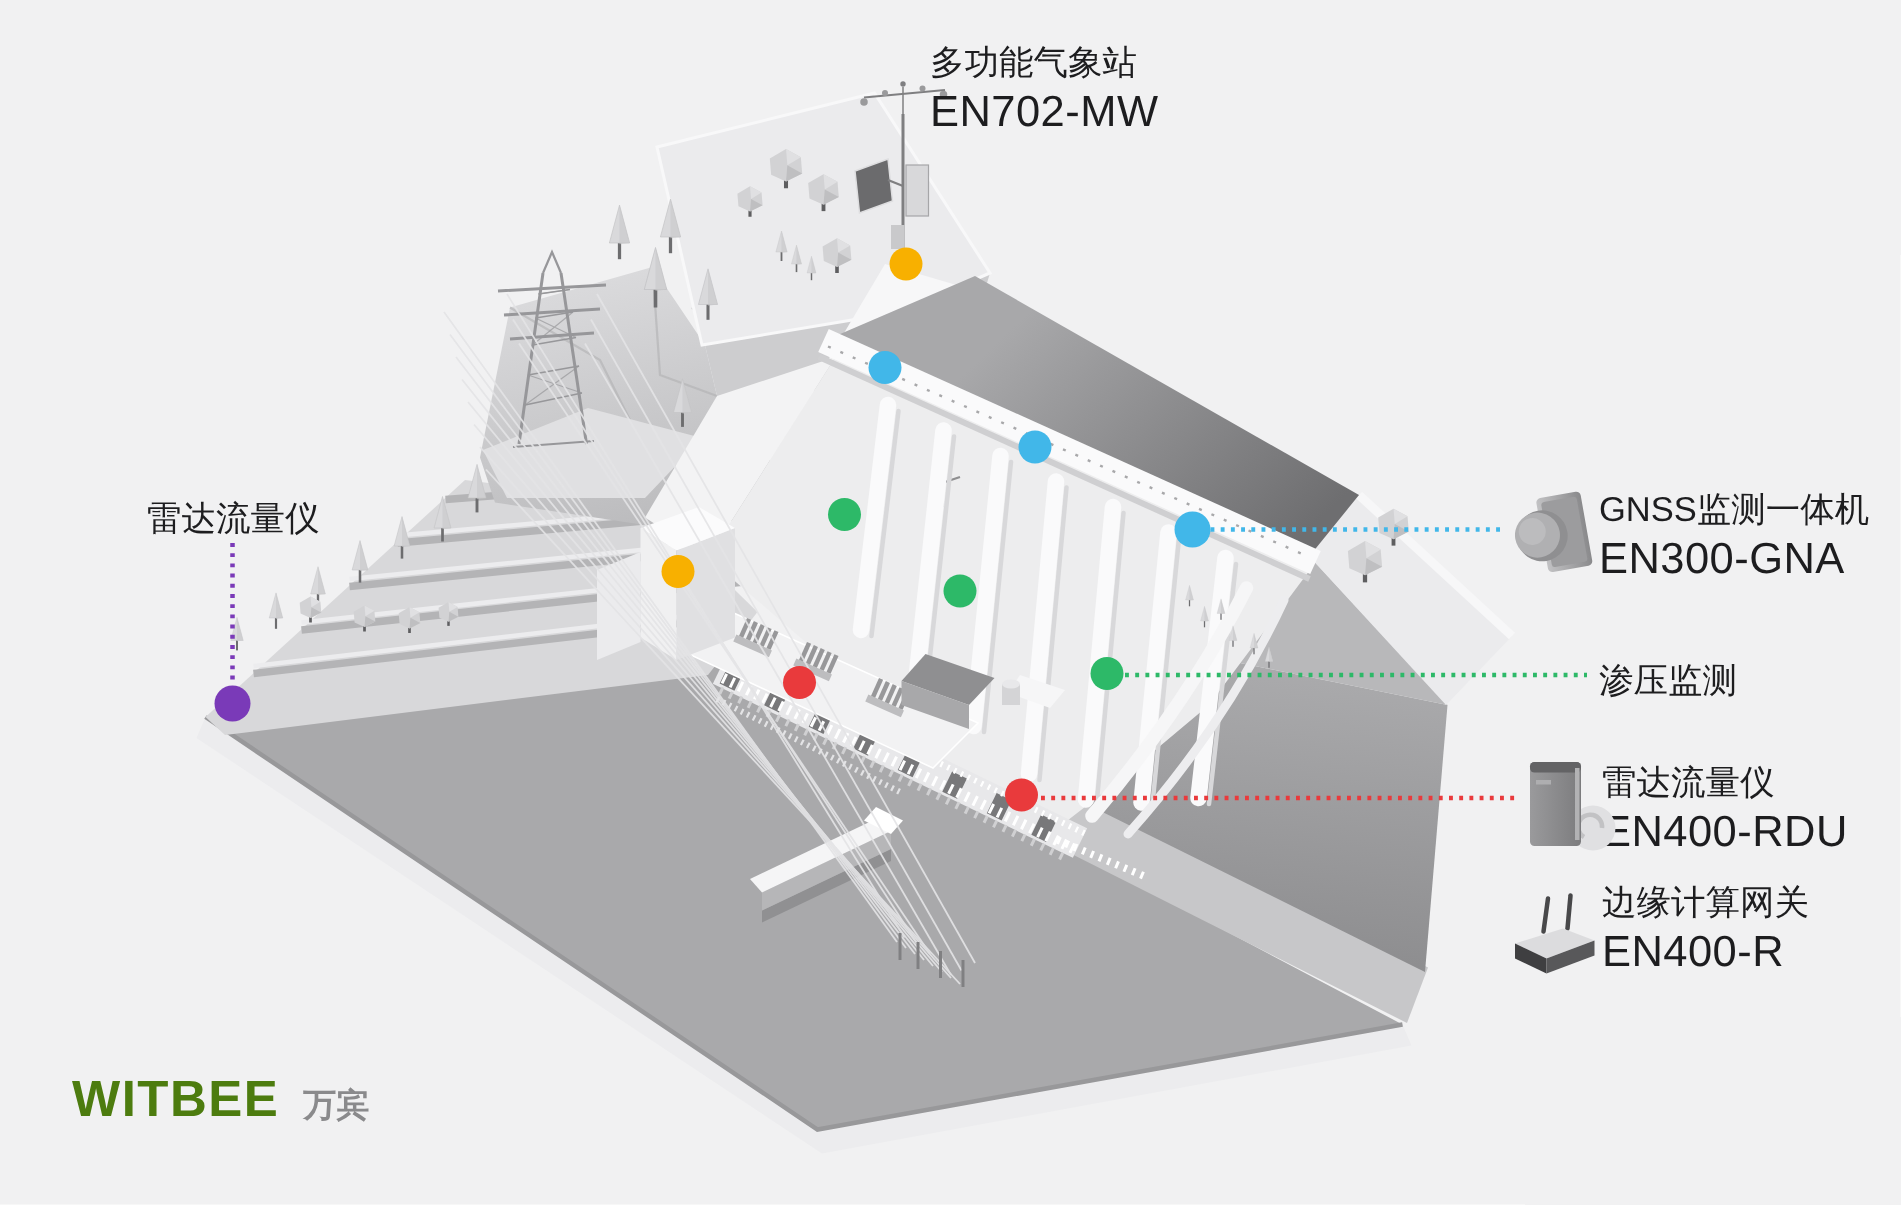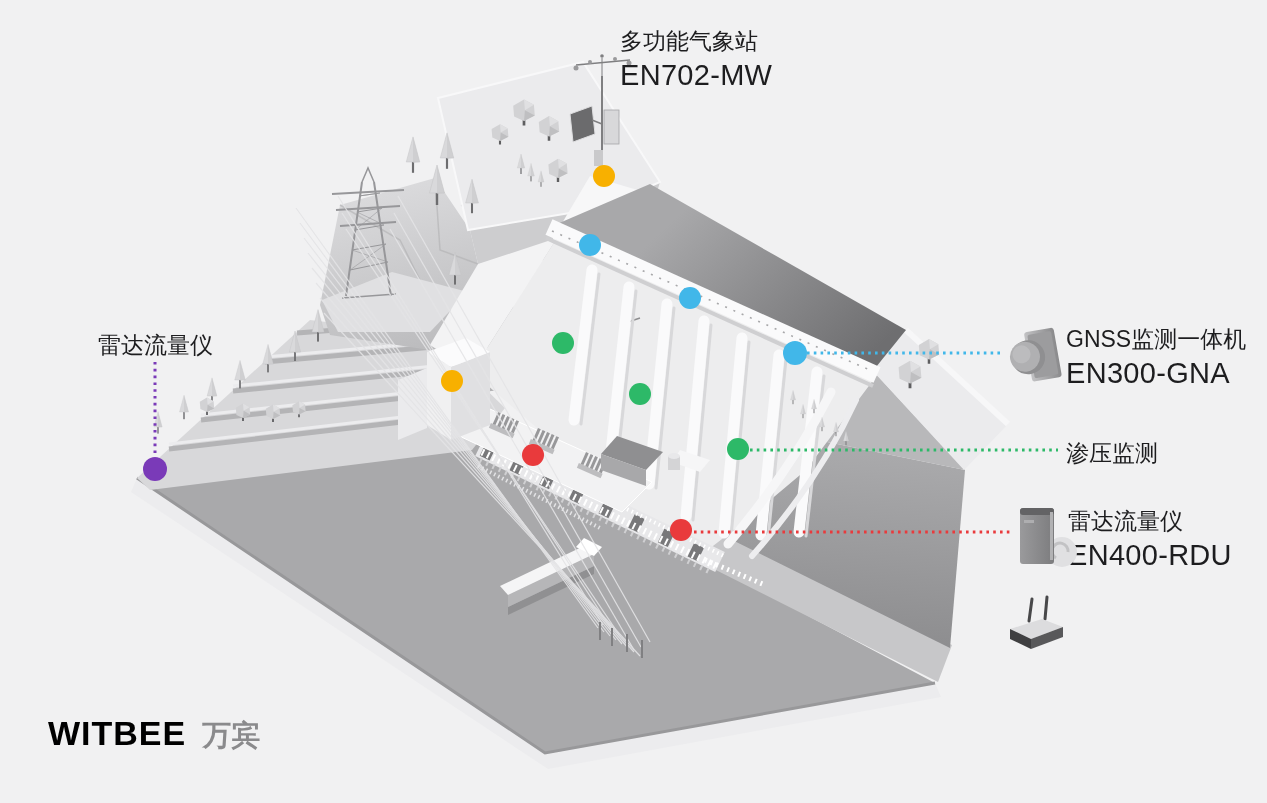--- a/index.html
+++ b/index.html
@@ -3,22 +3,22 @@
 <meta charset="utf-8">
 <style>
   html,body{margin:0;padding:0;}
   .scene{position:relative;width:1267px;height:803px;background:#f1f1f2;overflow:hidden;
          font-family:"Liberation Sans","DejaVu Sans",sans-serif;color:#1d1d1f;}
   .scene svg.base{position:absolute;left:0;top:0;}
   .lbl{position:absolute;line-height:34px;font-size:23px;white-space:nowrap;}
   .lbl .model{font-size:29px;letter-spacing:.3px;}
   .icon{position:absolute;}
   .logo{position:absolute;left:48px;top:714px;display:flex;align-items:baseline;}
-  .logo .en{font-size:34px;font-weight:800;letter-spacing:1px;color:#000000;}
-  .logo .cn{font-size:29px;font-weight:700;color:#8a8a8c;margin-left:16px;}
+  .logo .en{font-size:34px;font-weight:800;letter-spacing:1px;color:#4d7c0f;}
+  .logo .cn{font-size:22px;font-weight:700;color:#8a8a8c;margin-left:16px;}
 </style>
 </head>
 <body>
 
 <div class="scene">
 
 <svg class="base" width="1267" height="803" viewBox="0 0 1267 803">
   <defs>
     <linearGradient id="waterGrad" gradientUnits="userSpaceOnUse" x1="700" y1="195" x2="860" y2="365">
       <stop offset="0" stop-color="#a8a8aa"></stop>
@@ -299,20 +299,24 @@
   <div>GNSS监测一体机</div>
   <div class="model">EN300-GNA</div>
 </div>
 <div class="lbl" style="left:1066px;top:436px;">
   <div>渗压监测</div>
 </div>
 <div class="lbl" style="left:1068px;top:504px;">
   <div>雷达流量仪</div>
   <div class="model">EN400-RDU</div>
 </div>
+<div class="lbl" style="left:1068px;top:584px;">
+  <div>边缘计算网关</div>
+  <div class="model">EN400-R</div>
+</div>
 
 <svg class="icon" style="left:1004px;top:326px;" width="62" height="62">
   <defs>
         <linearGradient id="gnssBody" x1="0" y1="0" x2="1" y2="0">
     <stop offset="0" stop-color="#c2c2c4"></stop>
           <stop offset="1" stop-color="#8a8a8c"></stop>
         </linearGradient>
       </defs>
   <g transform="rotate(-10 31 30)">
     <rect x="24" y="5" width="30" height="50" rx="3" fill="url(#gnssBody)"></rect>

